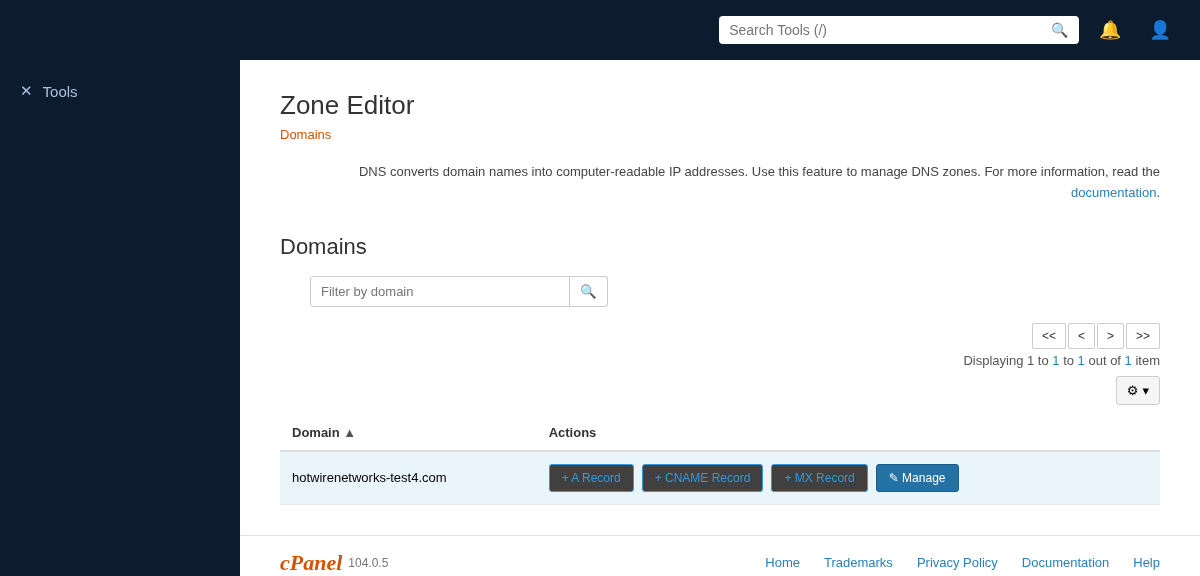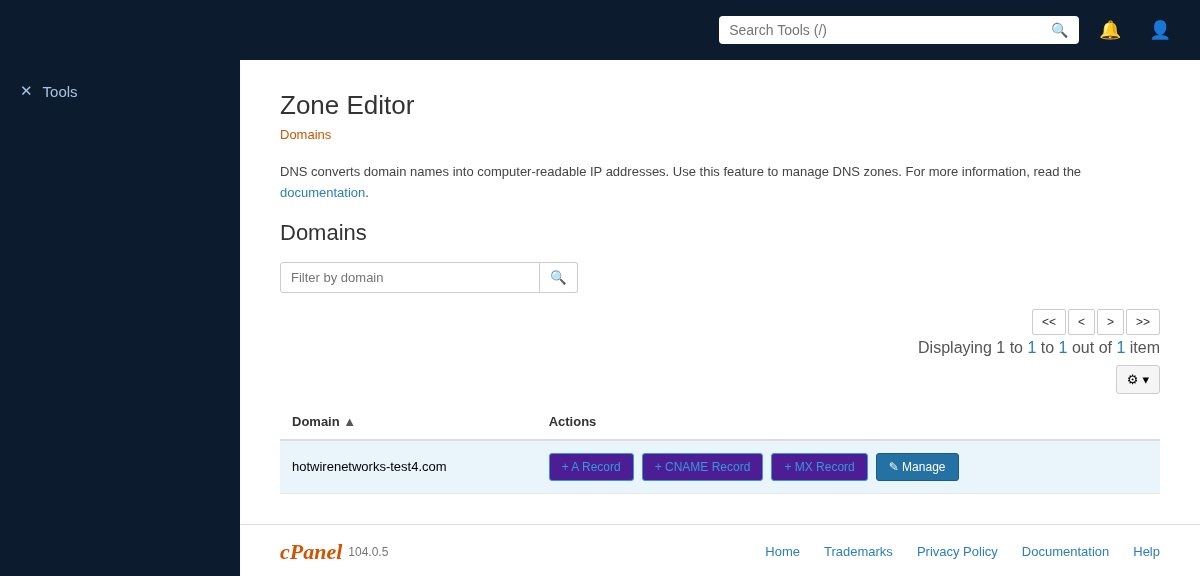--- a/index.html
+++ b/index.html
@@ -32,53 +32,53 @@
     
     .search-wrapper { display: flex; align-items: center; gap: 12px; }
     .search-box { display: flex; align-items: center; background: #fff; border-radius: 4px; padding: 6px 10px; width: 360px; gap: 8px; }
     .search-box input { border: none; outline: none; font-size: 14px; width: 100%; background: transparent; color: #3b82f6; }
     .search-box .search-icon { color: #555; font-size: 14px; cursor: pointer; }
     .top-icon-btn { background: none; border: none; color: #aac4e0; cursor: pointer; font-size: 18px; padding: 4px 8px; border-radius: 4px; }
 
     
     .page-title { font-size: 26px; font-weight: 300; color: #333; margin-bottom: 6px; }
     .breadcrumb { color: #d35400; font-size: 13px; margin-bottom: 20px; cursor: pointer; }
-    .desc-text { font-size: 13px; color: #444; line-height: 1.6; margin-bottom: 16px; }
+    .desc-text { font-size: 13px; color: #444; line-height: 1.6; margin-bottom: 30px; text-align: right; }
     .desc-link { color: #2980b9; text-decoration: none; }
 
     
     .section-title { font-size: 22px; font-weight: 300; color: #333; margin-bottom: 16px; }
 
     
-    .filter-row { display: flex; align-items: flex-start; gap: 0; margin-bottom: 0; }
+    .filter-row { display: flex; align-items: flex-start; gap: 0; margin-bottom: 0; margin-left: 30px; }
     .filter-input { border: 1px solid #ccc; padding: 7px 10px; font-size: 13px; border-radius: 3px 0 0 3px; outline: none; width: 260px; color: #555; }
     .filter-btn { background: #fff; border: 1px solid #ccc; border-left: none; padding: 7px 10px; border-radius: 0 3px 3px 0; cursor: pointer; color: #555; }
 
     
     .table-toolbar { display: flex; align-items: center; justify-content: space-between; margin-bottom: 8px; margin-top: 16px; }
     .pagination { display: flex; align-items: center; gap: 2px; }
     .page-btn { background: #fff; border: 1px solid #ccc; padding: 5px 9px; font-size: 12px; cursor: pointer; color: #333; border-radius: 2px; }
-    .page-info { font-size: 16px; color: #555; text-align: right; }
+    .page-info { font-size: 13px; color: #555; text-align: right; }
     .page-info .highlight { color: #2980b9; }
     .pagination-wrapper { display: flex; flex-direction: column; align-items: flex-end; gap: 4px; }
 
     
     .settings-row { display: flex; justify-content: flex-end; margin-bottom: 10px; }
     .settings-btn { background: #f5f5f5; border: 1px solid #ccc; padding: 6px 10px; cursor: pointer; border-radius: 3px; font-size: 13px; display: flex; align-items: center; gap: 4px; }
 
     
     .domain-table { width: 100%; border-collapse: collapse; }
     .domain-table th { text-align: left; padding: 10px 12px; border-bottom: 2px solid #ddd; font-size: 13px; color: #333; font-weight: 700; background: #fff; }
     .domain-table td { padding: 12px 12px; border-bottom: 1px solid #e8e8e8; font-size: 13px; vertical-align: middle; }
     .domain-table tr.highlighted { background: #eaf4fb; padding-left: 45px; }
 
     
     .action-btns { display: flex; gap: 8px; align-items: center; flex-wrap: wrap; }
     .btn-action { padding: 6px 12px; font-size: 12px; border-radius: 3px; cursor: pointer; border: 1px solid; text-decoration: none; display: inline-flex; align-items: center; gap: 4px; }
-    .btn-outline-blue { background: #4c1d95; border-color: #3498db; color: #3498db; }
+    .btn-outline-blue { background: #404040; border-color: #3498db; color: #3498db; }
     .btn-primary-dark { background: #2471a3; border-color: #1a5c88; color: #fff; }
 
     
     .footer-logo { display: flex; align-items: center; gap: 6px; }
     .cpanel-text { font-size: 22px; font-weight: bold; color: #d35400; font-style: italic; font-family: Georgia, serif; }
     .cpanel-version { font-size: 12px; color: #777; }
     .footer-links { display: flex; gap: 24px; }
     .footer-link { color: #2980b9; text-decoration: none; font-size: 13px; }
   </style>
 </head>

